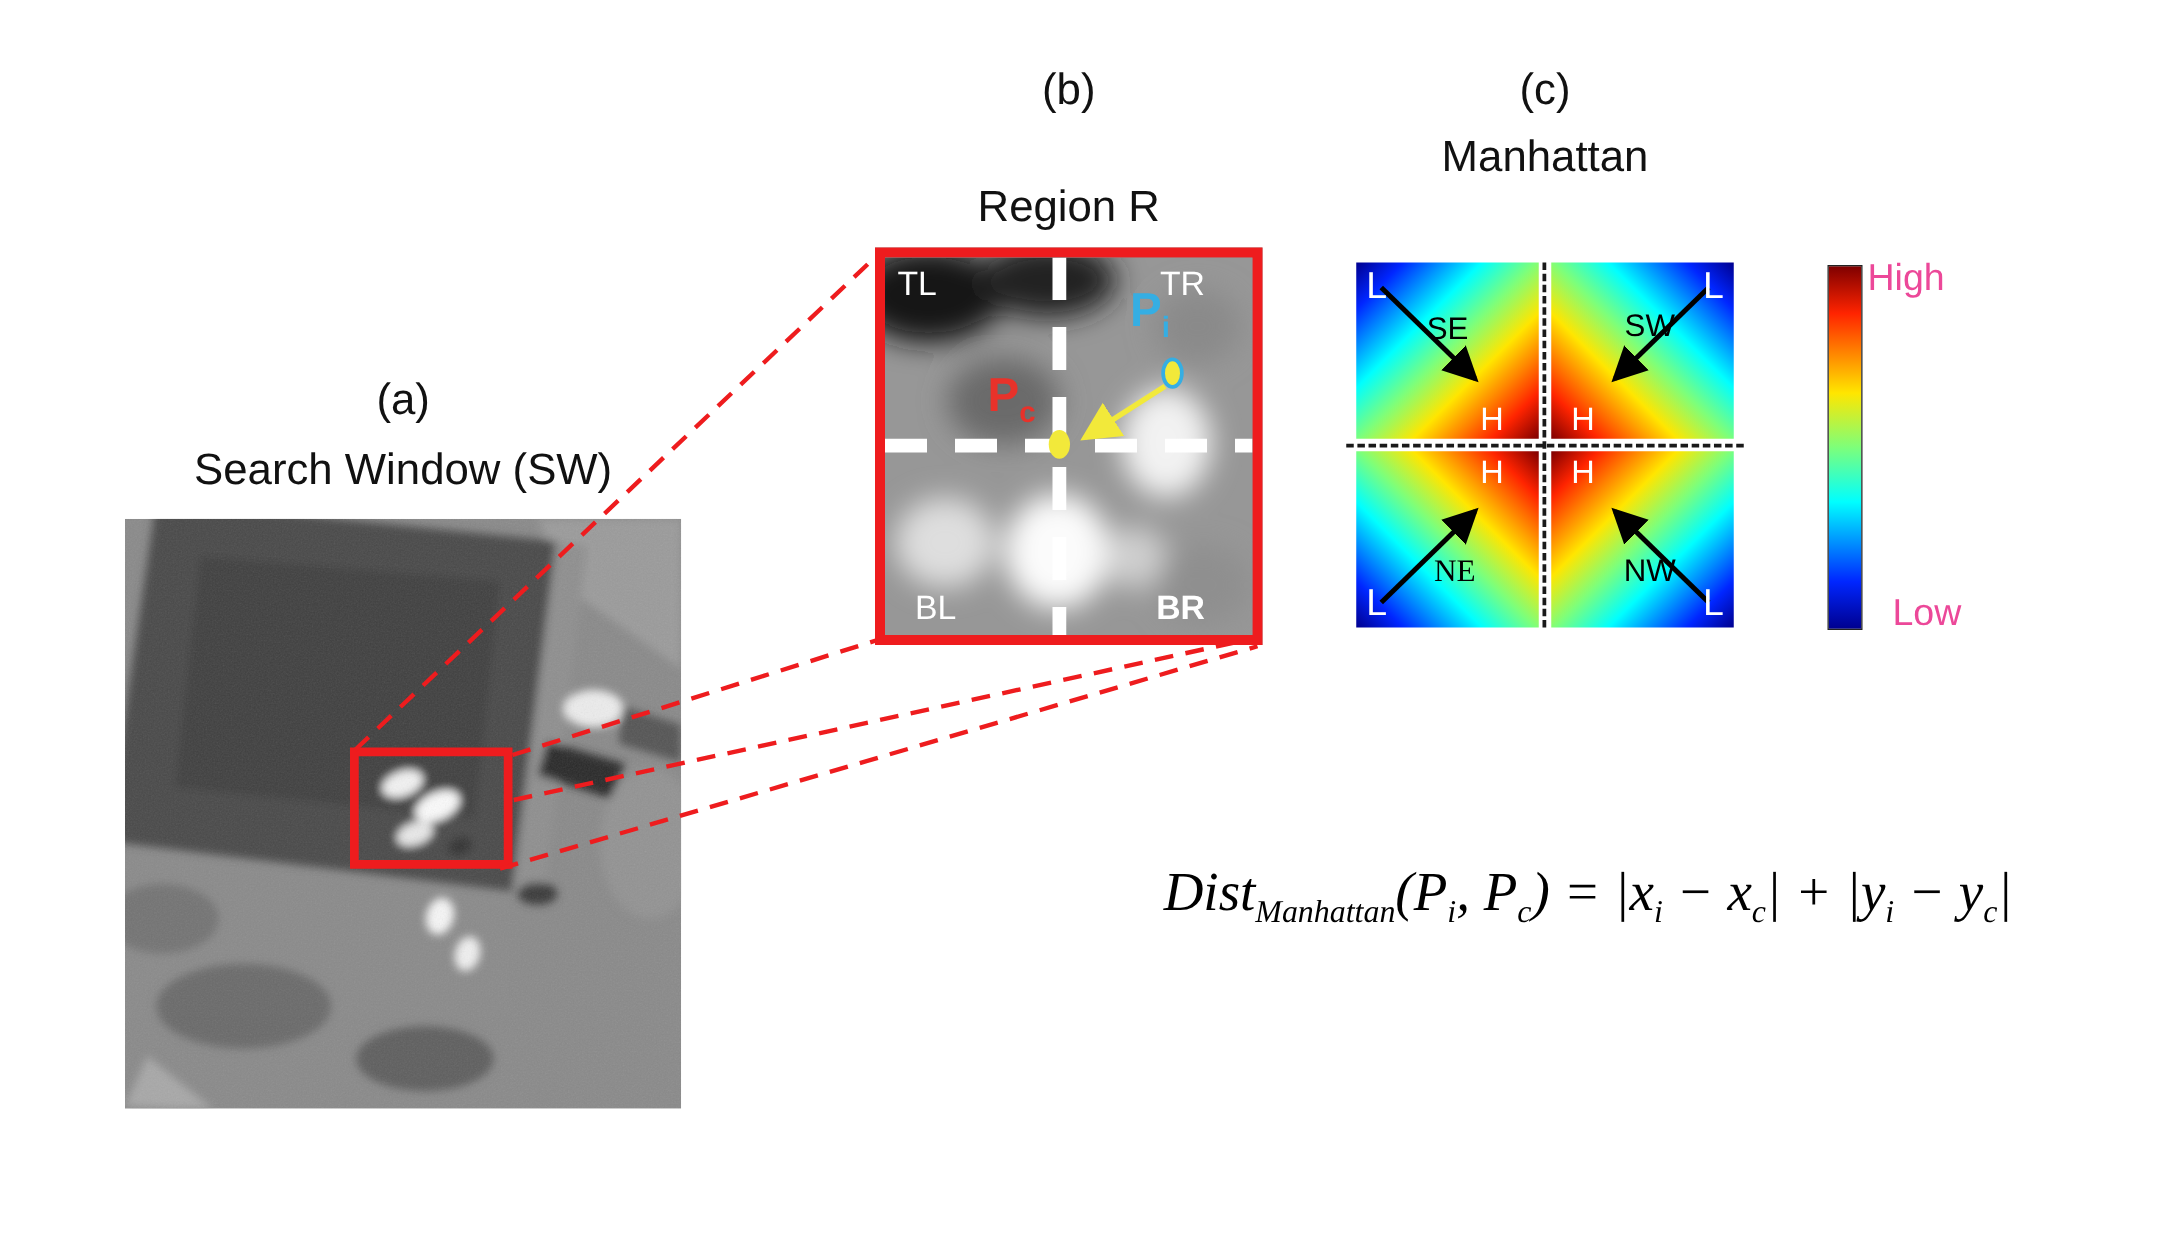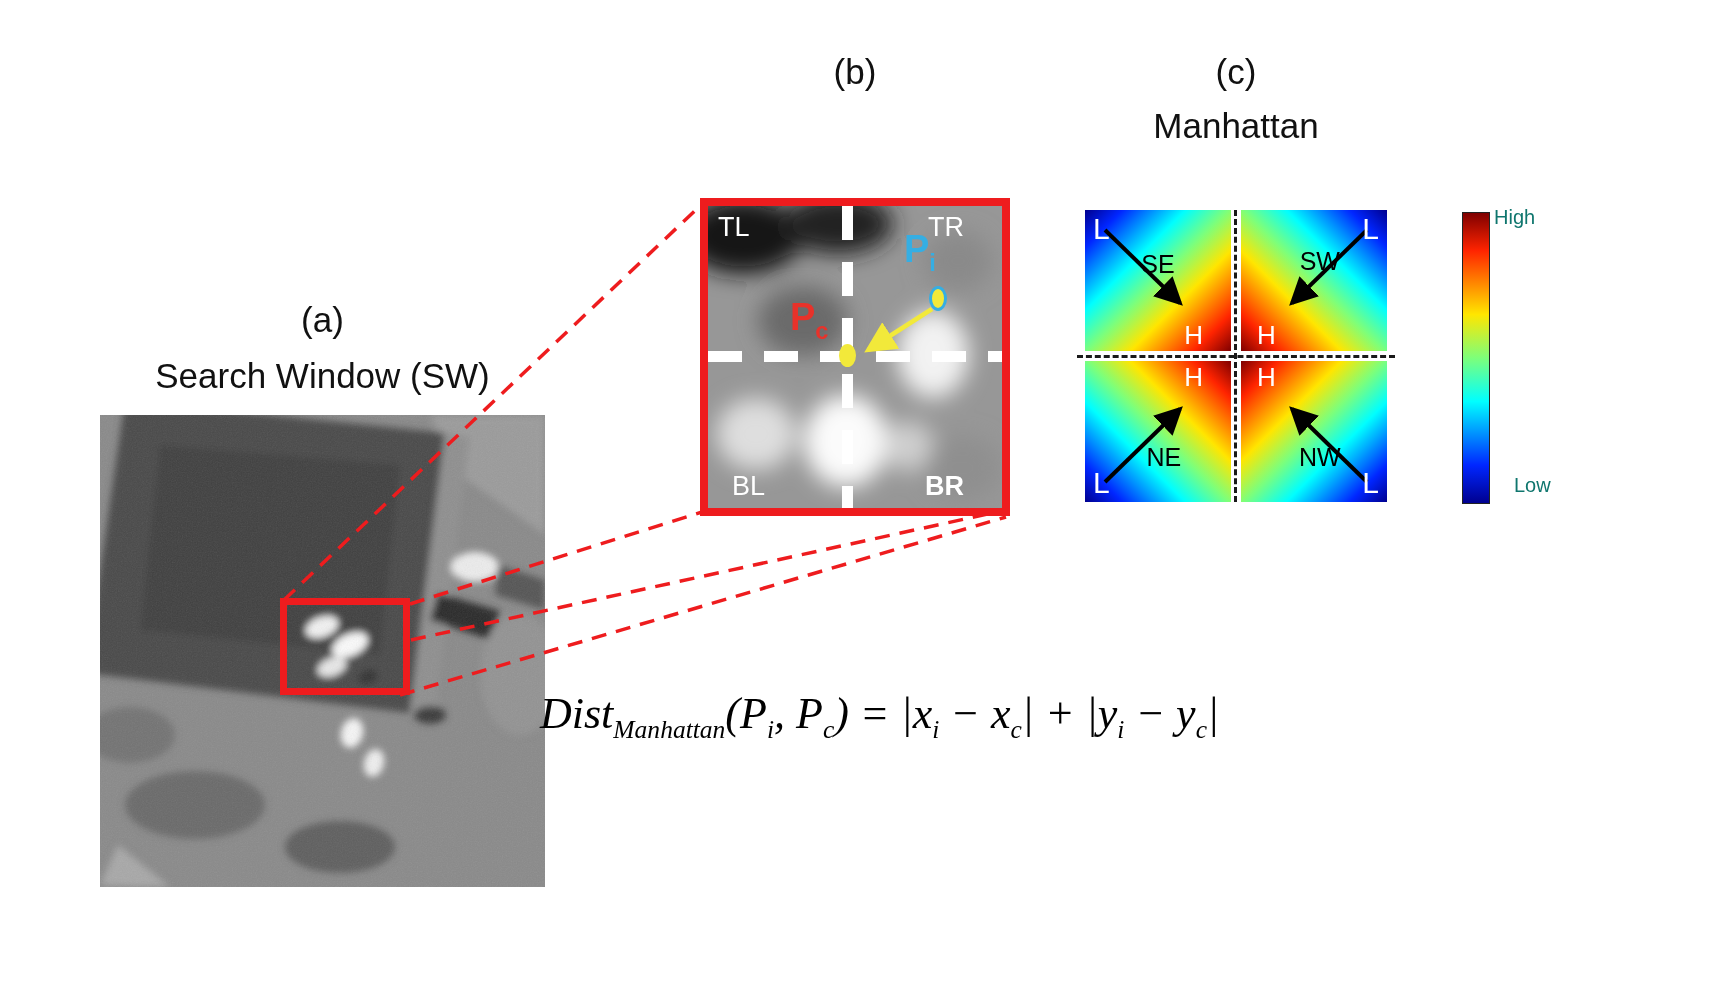--- a/index.html
+++ b/index.html
@@ -50,32 +50,32 @@
   .qlab { position:absolute; line-height:1; }
   .low  { font-size:30px; color:#ffffff; }
   .high { font-size:26px; color:#ffffff; }
   .dir  { font-size:25px; color:#000000; }
   .q-se .low { left:8px; top:4px; }     .q-se .high { right:28px; bottom:3px; }
   .q-sw .low { right:8px; top:4px; }    .q-sw .high { left:16px; bottom:3px; }
   .q-ne .low { left:8px; bottom:4px; }  .q-ne .high { right:28px; top:3px; }
   .q-nw .low { right:8px; bottom:4px; } .q-nw .high { left:16px; top:3px; }
   .q-se .dir { left:50%; top:38%; transform:translate(-50%,-50%); }
   .q-sw .dir { left:54%; top:36%; transform:translate(-50%,-50%); }
-  .q-ne .dir { left:54%; top:68%; transform:translate(-50%,-50%); }
+  .q-ne .dir { left:54%; top:68%; transform:translate(-50%,-50%);font-family:Liberation Serif, serif; }
   .q-nw .dir { left:54%; top:68%; transform:translate(-50%,-50%); }
   .divider-h { left:1077px; top:355px; width:318px; height:0; border-top:3px dashed #1a1a1a; z-index:4; }
   .divider-v { left:1234px; top:210px; width:0; height:292px; border-left:3px dashed #1a1a1a; z-index:4; }
   .colorbar { left:1462px; top:212px; width:26px; height:290px; border:1px solid #222;
               background:linear-gradient(180deg,#7f0000 0%, #ff2400 13%, #ffe600 35%, #7dff7a 50%, #00ffff 65%, #0026ff 87%, #00008f 100%); }
-  .cbar-label { font-size:20px; color:#0f766e; }
+  .cbar-label { font-size:30px; color:#ec4899; }
   .cbar-high { left:1494px; top:206px; }
   .cbar-low  { left:1494px; top:474px;margin-left:20px; }
 
   
-  .formula { left:540px; top:688px; width:1070px; text-align:left;
+  .formula { left:540px; top:688px; width:1070px; text-align:right;
              font-family:"Liberation Serif", serif; font-style:italic;
              font-size:44px; color:#000; z-index:2; }
   .formula sub { font-size:0.58em; }
 </style>
 </head>
 <body>
 
 <div class="figure">
 
   <div class="abs caption" style="left:100px; top:300px; width:445px;">(a)</div>
@@ -122,20 +122,21 @@
   <svg class="abs connectors" viewBox="0 0 1732 1004">
     <g stroke="#ee1c1e" stroke-width="3.5" stroke-dasharray="15 10">
       <line x1="284" y1="600" x2="702" y2="204"></line>
       <line x1="410" y1="604" x2="702" y2="512"></line>
       <line x1="411" y1="640" x2="1006" y2="510"></line>
       <line x1="400" y1="695" x2="1006" y2="517"></line>
     </g>
   </svg>
 
   <div class="abs caption" style="left:700px; top:52px; width:310px;">(b)</div>
+  <div class="abs caption" style="left:700px; top:146px; width:310px;">Region R</div>
 
   <div class="abs region-box">
     <div class="region-inner">
       <svg width="294" height="302" viewBox="0 0 294 302" style="position:absolute;left:0;top:0;">
         <defs>
           <filter id="rb" x="-30%" y="-30%" width="160%" height="160%">
               <feGaussianBlur stdDeviation="11"></feGaussianBlur>
             </filter>
         </defs>
         <rect width="294" height="302" fill="#979797"></rect>

